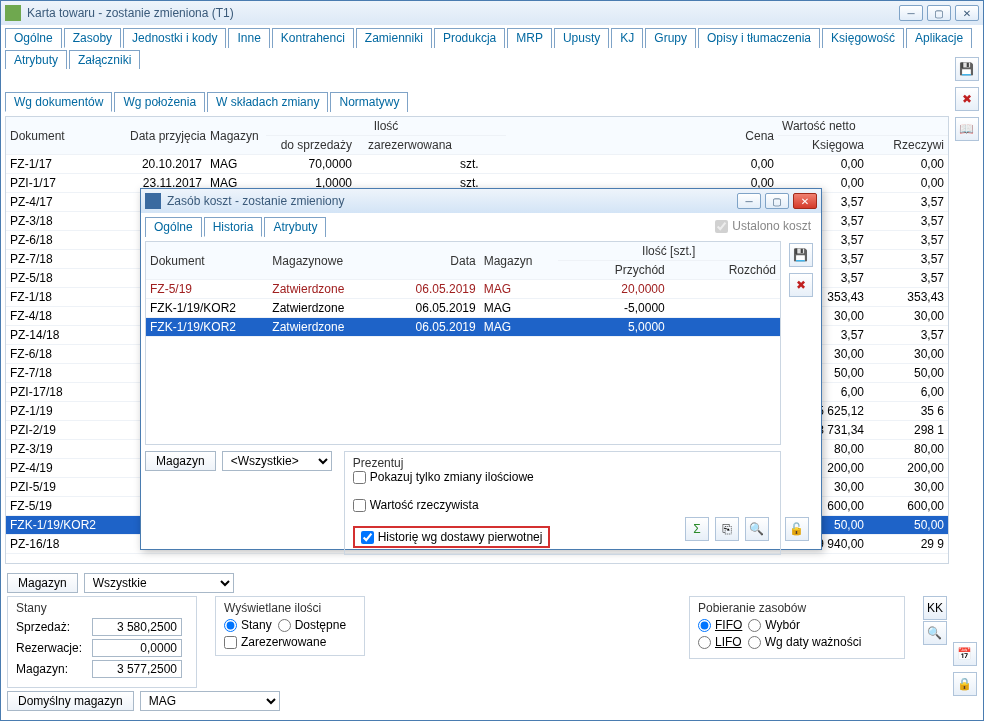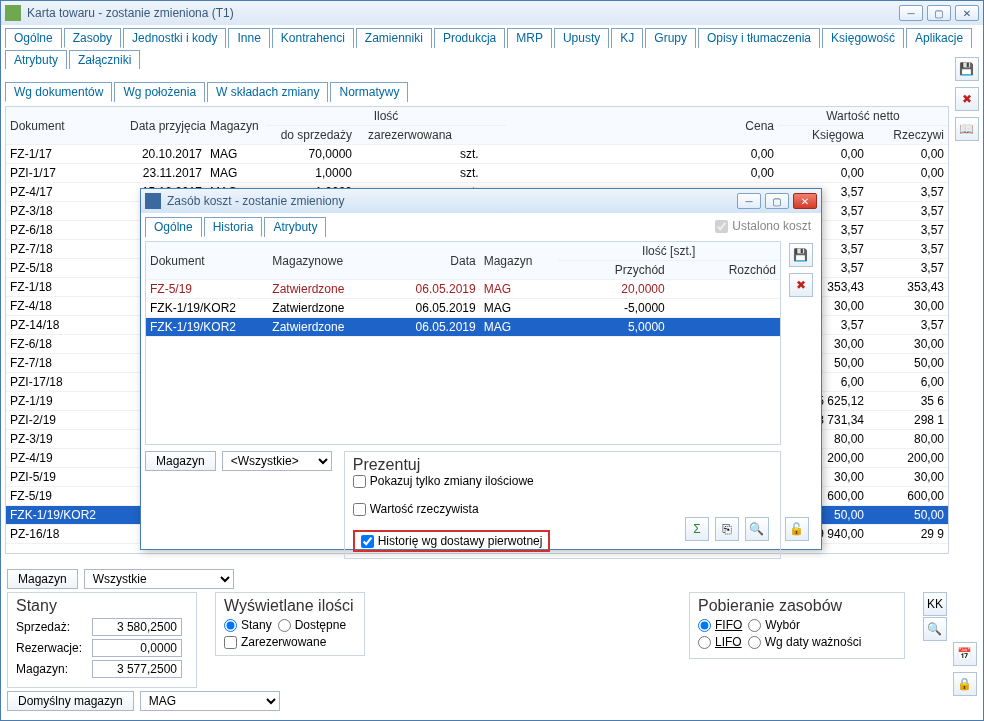--- a/index.html
+++ b/index.html
@@ -11,39 +11,39 @@
 .titlebar { height: 24px; background: linear-gradient(#eef4fb,#dce8f6); display:flex; align-items:center; padding:0 4px; }
 .titlebar .icon { width:16px; height:16px; margin-right:6px; background:#6fa84f; display:inline-block; }
 .titlebar .title { flex:1; color:#3a5a7a; font-size:12px; white-space:nowrap; }
 .winbtns { display:flex; gap:4px; }
 .winbtn { width:24px; height:16px; border:1px solid #7fa3c7; background:linear-gradient(#fff,#e2edf9); border-radius:2px; display:flex; align-items:center; justify-content:center; font-size:10px; color:#3a5a7a; cursor:pointer; }
 
 
 .tabrow { display:flex; gap:2px; padding:3px 4px 0 4px; flex-wrap:wrap; }
 .tab { border:1px solid #7fa3c7; border-bottom:none; padding:2px 8px; background:#fff; color:#0369a1; cursor:pointer; }
 .tab.active { background:#fff; border-bottom:1px solid #fff; font-weight:normal; }
-.subtabrow { margin-top:10px; }
+.subtabrow { margin-top:20px; }
 
 
 .grid-wrap { position:relative; margin:4px; border:1px solid #cbd6e2; height:448px; background:#fff; overflow:hidden; }
 table.grid { width:100%; border-collapse:collapse; table-layout:fixed; }
 table.grid th, table.grid td { border-bottom:1px solid #eef2f7; padding:2px 4px; white-space:nowrap; overflow:hidden; }
 table.grid th { background:#f7fbff; font-weight:normal; color:#333; text-align:left; }
 table.grid th.right, table.grid td.right { text-align:right; }
 tr.sel td { background:#1e63c8; color:#fff; }
 
 
 .side-toolbar { position:absolute; right:4px; top:56px; display:flex; flex-direction:column; gap:6px; }
 .side-btn { width:24px; height:24px; border:1px solid #b0c4da; background:linear-gradient(#fff,#e7eff8); display:flex; align-items:center; justify-content:center; cursor:pointer; }
 
 
 .bottom-panel { position:absolute; left:6px; bottom:6px; right:36px; }
 .row { display:flex; align-items:center; gap:6px; margin:3px 0; }
 .fieldset { border:1px solid #cbd6e2; padding:4px 8px 6px 8px; }
-.fieldset .legend { font-size:16px; color:#333; }
+.fieldset .legend { font-size:12px; color:#333; }
 .btnlike { border:1px solid #a8b8c8; padding:2px 10px; background:linear-gradient(#fff,#eef3f9); cursor:pointer; }
 select, input[type=text] { border:1px solid #a8b8c8; padding:1px 4px; background:#fff; }
 input[type=text] { text-align:right; }
 label { display:flex; align-items:center; gap:4px; }
 
 
 .dialog { left:140px; top:188px; width:682px; height:362px; z-index:10; box-shadow:2px 2px 8px rgba(0,0,0,.25); }
 .dialog .titlebar { background:linear-gradient(#eef4fb,#d3e4f6); }
 .dialog .winbtn.close { background:linear-gradient(#f08070,#d43a2a); color:#fff; border-color:#a02a1a; }
 .dialog-body { position:relative; padding:4px; height:calc(100% - 24px); }
@@ -117,21 +117,21 @@
           <col style="width:80px">
       </colgroup>
       <thead>
         <tr>
           <th rowspan="2">Dokument</th>
           <th rowspan="2">Data przyjęcia</th>
           <th rowspan="2">Magazyn</th>
           <th colspan="3" style="text-align:center">Ilość</th>
           <th rowspan="2"></th>
           <th rowspan="2" class="right">Cena</th>
-          <th colspan="2" style="text-align:center">Wartość netto</th>
+          <th colspan="2" style="">Wartość netto</th>
         </tr>
         <tr>
           <th class="right">do sprzedaży</th>
           <th class="right">zarezerwowana</th>
           <th></th>
           <th class="right">Księgowa</th>
           <th class="right">Rzeczywi</th>
         </tr>
       </thead>
       <tbody id="main-rows">

